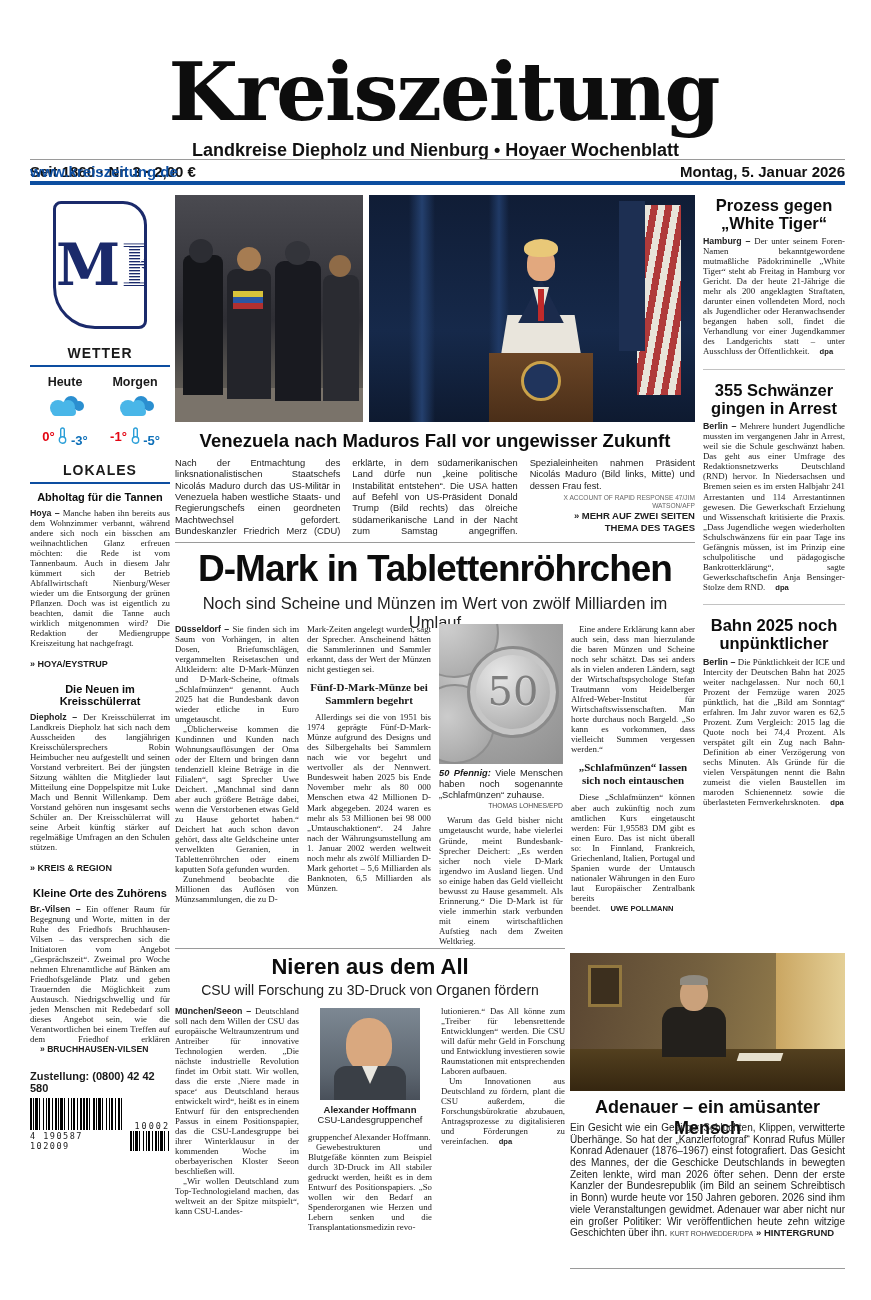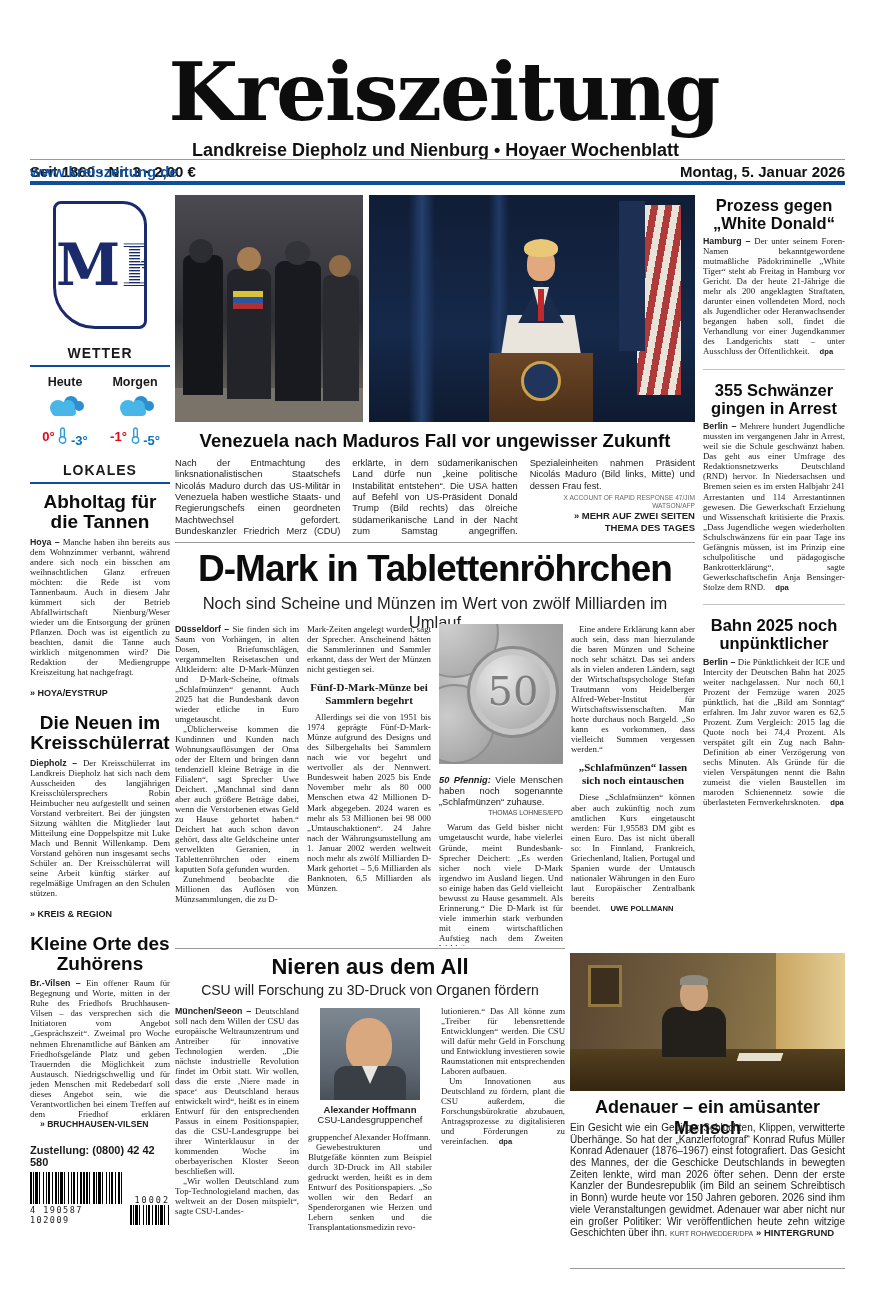--- a/index.html
+++ b/index.html
@@ -36,21 +36,21 @@
     border-radius:8px 24px 8px 42px; display:flex; align-items:center; justify-content:center; gap:1px; background:#fff; }
   .mklogo .m { font-family:"DejaVu Serif", serif; font-weight:bold; font-size:58px; color:#1b2a6b; line-height:1; }
   .sechead { font-family:"Liberation Sans", sans-serif; font-weight:bold; font-size:14px; letter-spacing:1px; text-align:center; padding-bottom:4px; border-bottom:2px solid #0d4ea0; margin-bottom:8px; }
   .wx-row { display:flex; }
   .wx-col { width:50%; text-align:center; }
   .wx-label { font-family:"Liberation Sans", sans-serif; font-weight:bold; font-size:12.5px; margin-bottom:4px; }
   .wx-temps { font-family:"Liberation Sans", sans-serif; font-weight:bold; font-size:13px; margin-top:2px; }
   .t-hi { color:#e30613; } .t-lo { color:#0d6fb8; position:relative; top:4px; }
   .weather-block { margin-bottom:18px; }
   .lart { margin-bottom:15px; }
-  .lart h2 { font-family:"Liberation Sans", sans-serif; font-weight:bold; font-size:19px; line-height:1.07; text-align:center; margin-bottom:4px; color:#0d0d0d; }
+  .lart h2 { font-family:"Liberation Sans", sans-serif; font-weight:bold; font-size:11px; line-height:1.07; text-align:center; margin-bottom:4px; color:#0d0d0d; }
   .zust { font-family:"Liberation Sans", sans-serif; font-weight:bold; font-size:11px; margin-top:8px; }
   .bars { height:32px; background:repeating-linear-gradient(90deg,#000 0 1.5px,#fff 1.5px 3px,#000 3px 4.2px,#fff 4.2px 5.2px,#000 5.2px 7.6px,#fff 7.6px 9px,#000 9px 10px,#fff 10px 12.6px); }
   .bc-digits { font-family:"DejaVu Sans Mono", monospace; font-size:8.5px; letter-spacing:1.5px; margin-top:1px; }
   .bc-code { font-family:"DejaVu Sans Mono", monospace; font-size:8.5px; letter-spacing:2px; text-align:right; }
 
   
   .photos { position:absolute; top:195px; left:175px; width:520px; height:227px; }
   .ph { position:absolute; top:0; height:227px; overflow:hidden; }
   .ph1 { left:0; width:188px; background:linear-gradient(180deg,#4a4a50 0%,#2e2e34 55%,#55524e 78%,#6e685f 100%); }
   .ph2 { left:194px; width:326px; background:linear-gradient(180deg,#101d36 0%,#16294a 60%,#0e1a30 100%); }
@@ -63,21 +63,21 @@
   .ven-credit { font-size:6.6px; color:#666; text-align:right; margin-top:2px; }
   .ven-more { font-weight:bold; font-size:9.5px; text-align:right; cursor:pointer; }
 
   .dm-hl { position:absolute; top:548px; left:175px; width:520px; text-align:center;
     font-family:"Liberation Sans", sans-serif; font-weight:bold; font-size:37px; letter-spacing:-1px; color:#0d0d0d; }
   .dm-sub { position:absolute; top:594px; left:175px; width:520px; text-align:center;
     font-family:"Liberation Sans", sans-serif; font-size:16.5px; color:#222; }
   .dm-cols { position:absolute; top:624px; left:175px; width:520px; height:322px; display:flex; gap:8px; overflow:hidden; }
   .dm-col { width:124px; }
   .subhead { font-family:Liberation Serif, serif; font-weight:bold; font-size:11px; line-height:1.15; text-align:center; margin:7px 0 6px 0; }
-  .coin { position:relative; width:124px; height:140px; background:radial-gradient(circle at 30% 25%,#d8d8d8 0%,#a8a8a8 45%,#8f8f8f 100%); overflow:hidden; margin-bottom:11px; }
+  .coin { position:relative; width:124px; height:140px; background:radial-gradient(circle at 30% 25%,#d8d8d8 0%,#a8a8a8 45%,#8f8f8f 100%); overflow:hidden; margin-bottom:4px; }
   .coin .big { position:absolute; left:28px; top:22px; width:92px; height:92px; border-radius:50%;
     background:radial-gradient(circle at 35% 30%,#e8e8e8,#b8b8b8 60%,#9a9a9a); border:3px solid #8a8a8a; box-shadow:inset 0 0 0 6px #c6c6c6; }
   .coin .val { position:absolute; left:28px; top:44px; width:92px; text-align:center; font-family:"DejaVu Serif", serif; font-size:40px; color:#7e7e7e; text-shadow:0 1px 0 #e0e0e0; }
   .coin .c2 { position:absolute; left:-30px; top:-36px; width:90px; height:90px; border-radius:50%; background:radial-gradient(circle at 40% 40%,#d0d0d0,#a0a0a0); border:2px solid #909090; }
   .coin .c3 { position:absolute; left:-24px; top:60px; width:80px; height:80px; border-radius:50%; background:radial-gradient(circle at 40% 40%,#cccccc,#9c9c9c); border:2px solid #8e8e8e; }
   .cap { font-family:"Liberation Sans", sans-serif; font-size:9.3px; line-height:1.2; text-align:justify; }
   .cap b { font-weight:bold;font-style:italic; }
   .cap-credit { font-family:"Liberation Sans", sans-serif; font-size:6.8px; color:#444; text-align:right; margin:1px 0 6px 0; }
 
   .hr-c1 { top:542px; left:175px; width:520px; }
@@ -283,42 +283,42 @@
       <p class="body ind"><span>Diese „Schlafmünzen“ können aber auch zukünftig noch zum amtlichen Kurs eingetauscht werden: Für 1,95583 DM gibt es einen Euro. Das ist nicht überall so: In Finnland, Frankreich, Griechenland, Italien, Portugal und Spanien wurde der Umtausch nationaler Währungen in den Euro laut Europäischer Zentralbank bereits beendet.</span><span class="byl">UWE POLLMANN</span></p>
     </div>
   </div>
   <div class="rule-thin hr-c2"></div>
 
   <div class="ni-hl">Nieren aus dem All</div>
   <div class="ni-sub">CSU will Forschung zu 3D-Druck von Organen fördern</div>
   <div class="ni-cols">
     <div class="ni-col">
       <p class="body"><span class="dl">München/Seeon – </span><span>Deutschland soll nach dem Willen der CSU das europäische Weltraumzentrum und Antreiber für innovative Technologien werden. „Die nächste industrielle Revolution findet im Orbit statt. Wir wollen, dass die erste ‚Niere made in space‘ aus Deutschland heraus entwickelt wird“, heißt es in einem Entwurf für den entsprechenden Passus in einem Positionspapier, das die CSU-Landesgruppe bei ihrer Winterklausur in der kommenden Woche im oberbayerischen Kloster Seeon beschließen will.</span></p>
-      <p class="body ind">„Wir wollen Deutschland zum Top-Technologieland machen, das weltweit an der Dosen mitspielt“, sagte CSU-Landes-</p>
+      <p class="body ind">„Wir wollen Deutschland zum Top-Technologieland machen, das weltweit an der Spitze mitspielt“, kann CSU-Landes-</p>
     </div>
     <div class="ni-col">
       <div class="hoff">
         <div class="shape" style="left:26px;top:10px;width:46px;height:54px;border-radius:48% 48% 44% 44%;background:#d9a87f"></div>
         <div class="shape" style="left:14px;top:58px;width:72px;height:34px;border-radius:12px 12px 0 0;background:#3a3f46"></div>
         <div class="shape" style="left:42px;top:58px;width:16px;height:18px;background:#e8e6e0;clip-path:polygon(0 0,100% 0,50% 100%)"></div>
       </div>
       <div class="cap-name">Alexander Hoffmann</div>
       <div class="cap-role">CSU-Landesgruppenchef</div>
       <p class="body">gruppenchef Alexander Hoffmann.</p>
       <p class="body ind">Gewebestrukturen und Blutgefäße könnten zum Beispiel durch 3D-Druck im All stabiler gedruckt werden, heißt es in dem Entwurf des Positionspapiers. „So wollen wir den Bedarf an Spenderorganen wie Herzen und Lebern senken und die Transplantationsmedizin revo-</p>
     </div>
     <div class="ni-col">
       <p class="body">lutionieren.“ Das All könne zum „Treiber für lebensrettende Entwicklungen“ werden. Die CSU will dafür mehr Geld in Forschung und Entwicklung investieren sowie Raumstationen mit entsprechenden Laboren aufbauen.</p>
       <p class="body ind"><span>Um Innovationen aus Deutschland zu fördern, plant die CSU außerdem, die Forschungsbürokratie abzubauen, Antragsprozesse zu digitalisieren und Förderungen zu vereinfachen.</span><span class="byl">dpa</span></p>
     </div>
   </div>
 
   <div class="right-rail">
     <div class="rart">
-      <div class="railtitle">Prozess gegen „White Donald“</div>
+      <div class="railtitle">Prozess gegen „White Tiger“</div>
       <p class="body"><span class="dl">Hamburg – </span><span>Der unter seinem Foren-Namen bekanntgewordene mutmaßliche Pädokriminelle „White Tiger“ steht ab Freitag in Hamburg vor Gericht. Da der heute 21-Jährige die mehr als 200 angeklagten Straftaten, darunter einen vollendeten Mord, noch als Jugendlicher oder Heranwachsender begangen haben soll, findet die Verhandlung vor einer Jugendkammer des Landgerichts statt – unter Ausschluss der Öffentlichkeit.</span><span class="byl">dpa</span></p>
     </div>
     <div class="sep"></div>
     <div class="rart">
       <div class="railtitle">355 Schwänzer gingen in Arrest</div>
       <p class="body"><span class="dl">Berlin – </span><span>Mehrere hundert Jugendliche mussten im vergangenen Jahr in Arrest, weil sie die Schule geschwänzt haben. Das geht aus einer Umfrage des Redaktionsnetzwerks Deutschland (RND) hervor. In Niedersachsen und Bremen seien es im ersten Halbjahr 241 Arrestanten und 114 Arrestantinnen gewesen. Die Gewerkschaft Erziehung und Wissenschaft kritisierte die Praxis. „Dass Jugendliche wegen wiederholten Schulschwänzens für ein paar Tage ins Gefängnis müssen, ist im Prinzip eine schulpolitische und pädagogische Bankrotterklärung“, sagte Gewerkschaftschefin Anja Bensinger-Stolze dem RND.</span><span class="byl">dpa</span></p>
     </div>
     <div class="sep"></div>
     <div class="rart">
       <div class="railtitle">Bahn 2025 noch unpünktlicher</div>

